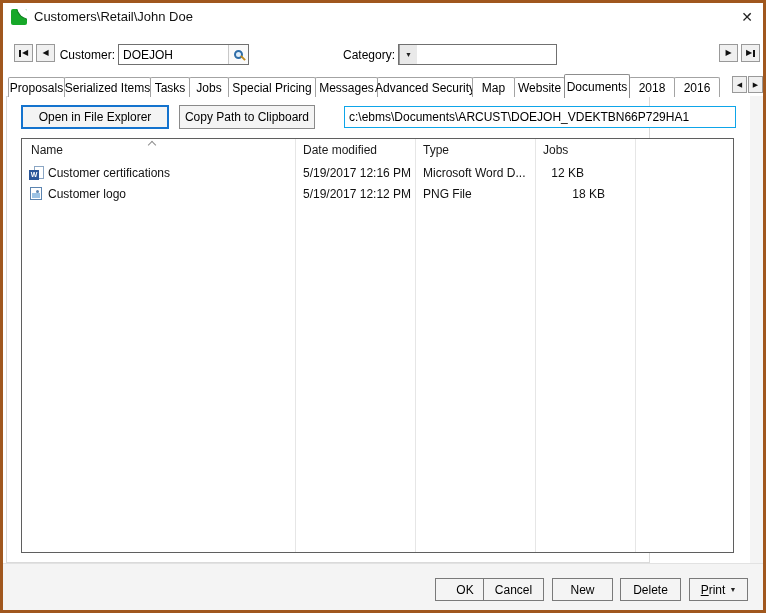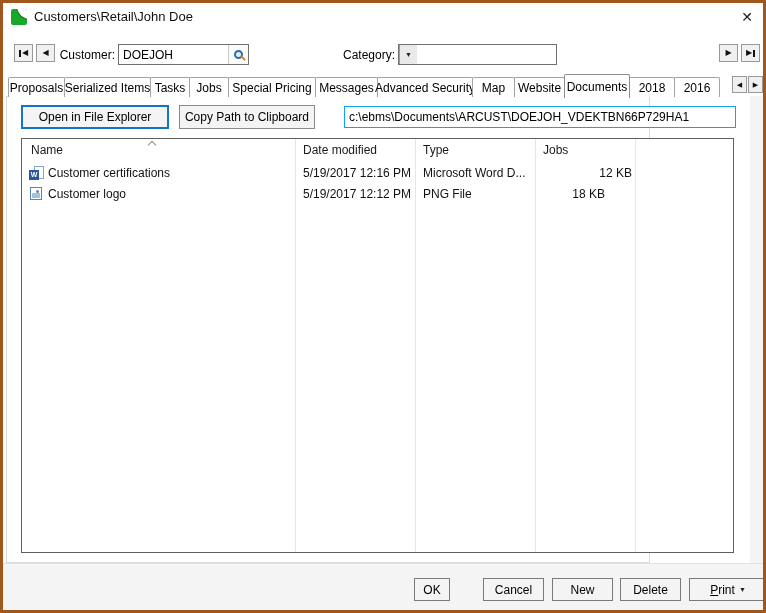--- a/index.html
+++ b/index.html
@@ -150,43 +150,43 @@
       <div class="list-row" style="top:23px;">
         <div class="cell" style="left:7px; width:18px;">
           <div class="fi fi-word">
             <div class="fi-page"></div>
             <div class="fi-block">W</div>
           </div>
         </div>
         <div class="cell" style="left:26px; width:245px;">Customer certifications</div>
         <div class="cell" style="left:281px; width:110px;">5/19/2017 12:16 PM</div>
         <div class="cell" style="left:401px; width:110px;">Microsoft Word D...</div>
-        <div class="cell cell-size" style="left:540px; width:70px;">12 KB</div>
+        <div class="cell cell-size" style="left:492px; width:70px;">12 KB</div>
       </div>
 
       <div class="list-row" style="top:44px;">
         <div class="cell" style="left:7px; width:18px;">
           <div class="fi fi-png">
             <div class="fi-frame">
                 <div class="fi-sun"></div>
                 <div class="fi-photo"></div>
               </div>
           </div>
         </div>
         <div class="cell" style="left:26px; width:245px;">Customer logo</div>
         <div class="cell" style="left:281px; width:110px;">5/19/2017 12:12 PM</div>
         <div class="cell" style="left:401px; width:110px;">PNG File</div>
         <div class="cell cell-size" style="left:513px; width:70px;">18 KB</div>
       </div>
     </div>
   </div>
 
   <div class="gray-bottom"></div>
-  <div class="footer-btn" style="left:411px; width:36px;">OK</div>
+  <div class="footer-btn" style="left:432px; width:60px;">OK</div>
   <div class="footer-btn" style="left:480px; width:61px;">Cancel</div>
   <div class="footer-btn" style="left:549px; width:61px;">New</div>
   <div class="footer-btn" style="left:617px; width:61px;">Delete</div>
-  <div class="footer-btn" style="left:686px; width:78px;">
+  <div class="footer-btn" style="left:686px; width:59px;">
     <span class="print-label">Print</span>
     <span class="print-arrow">▼</span>
   </div>
 
 </div>
 
 </body></html>

